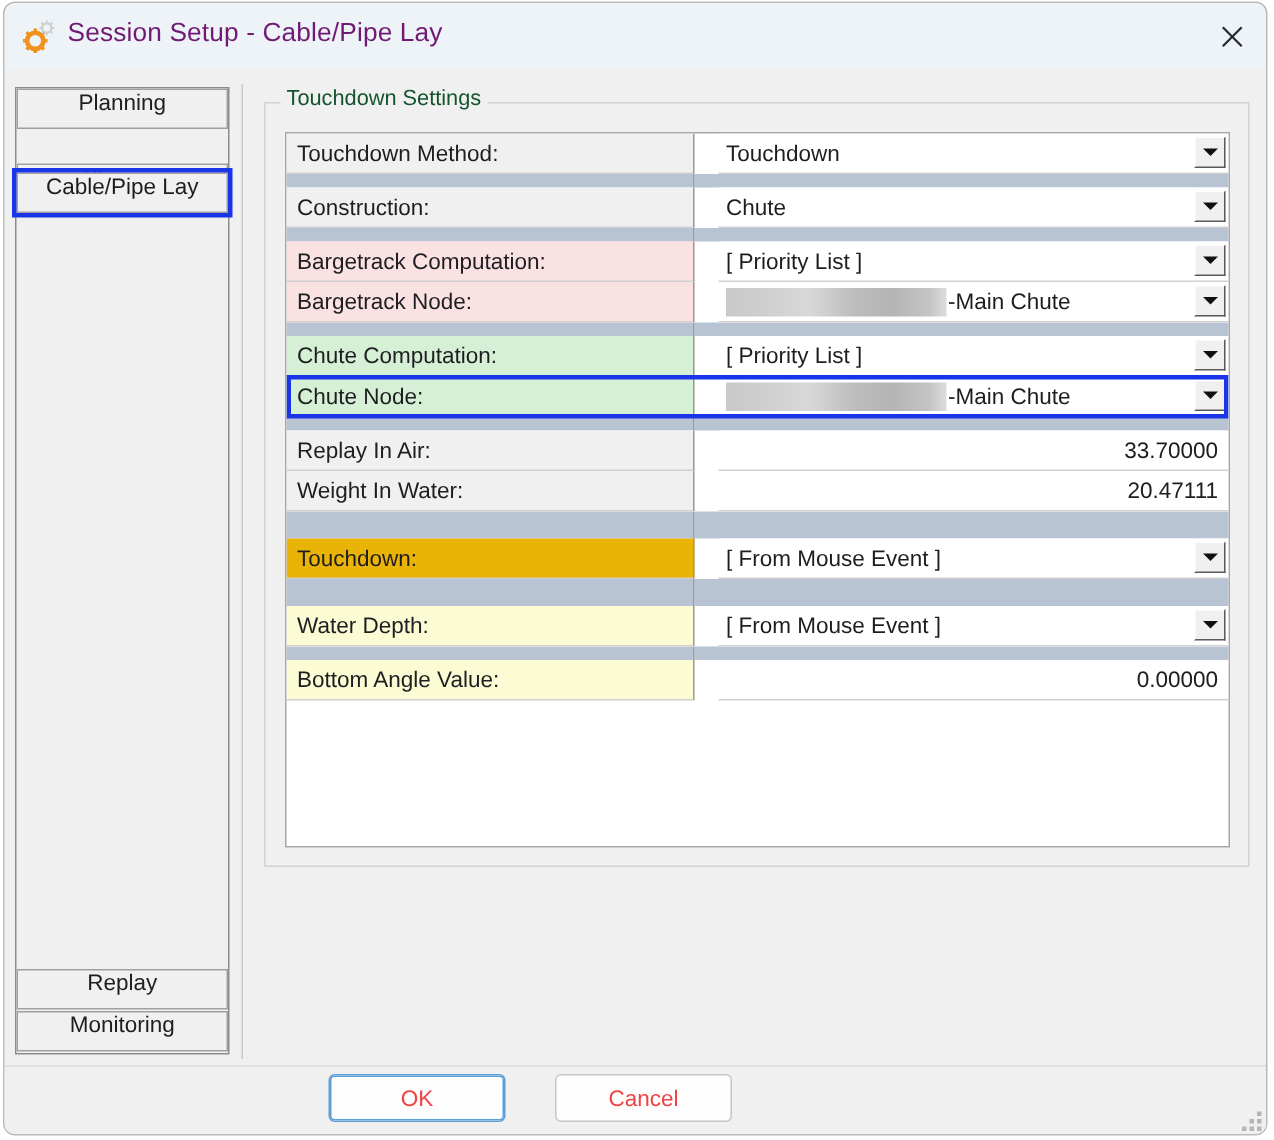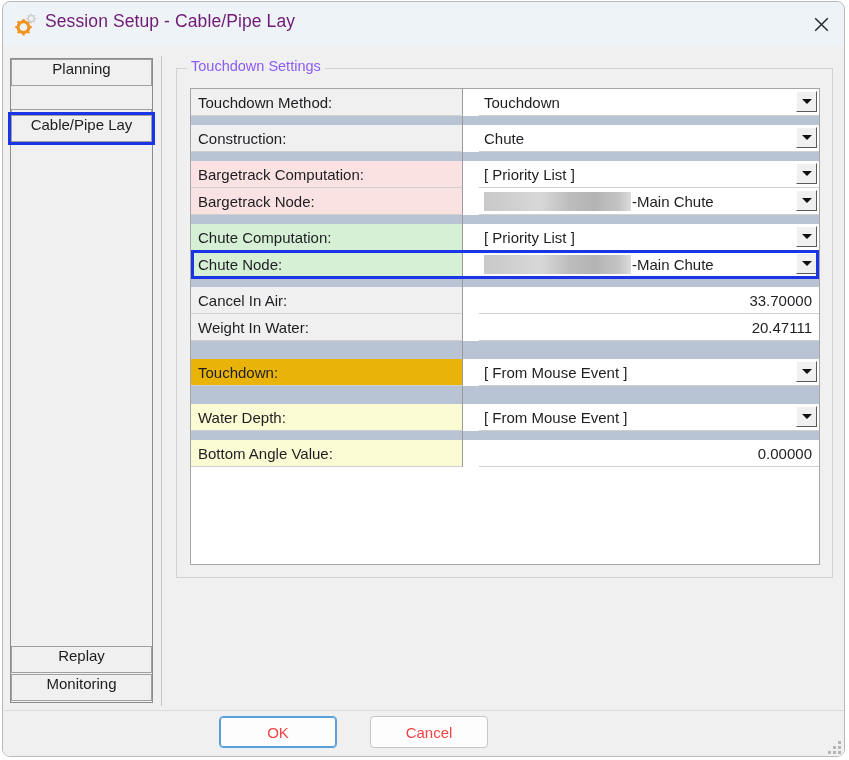--- a/index.html
+++ b/index.html
@@ -140,21 +140,21 @@
     border: 1px solid #d2d2d2;
     box-sizing: border-box;
   }
   #group-legend {
     position: absolute;
     left: 10px;
     top: -11px;
     background: #f0f0f0;
     padding: 0 4px;
     font-size: 14.5px;
-    color: #8b5cf6;
+    color: #14532d;
     white-space: nowrap;
   }
 
   
   #grid {
     position: absolute;
     left: 13px;
     top: 19px;
     width: 630px;
     height: 477px;
@@ -448,21 +448,21 @@
                 <span class="redacted"></span>
                 <span>-Main Chute</span>
                 <span class="ddbtn"></span>
               </div>
             </div>
             <div class="spacer ">
               <div class="label"></div>
               <div class="value"></div>
             </div>
             <div class="row tint-default">
-              <div class="label">Cancel In Air:</div>
+              <div class="label">Replay In Air:</div>
               <div class="value numeric">
                 <span>33.70000</span>
               </div>
             </div>
             <div class="row tint-default">
               <div class="label">Weight In Water:</div>
               <div class="value numeric">
                 <span>20.47111</span>
               </div>
             </div>

